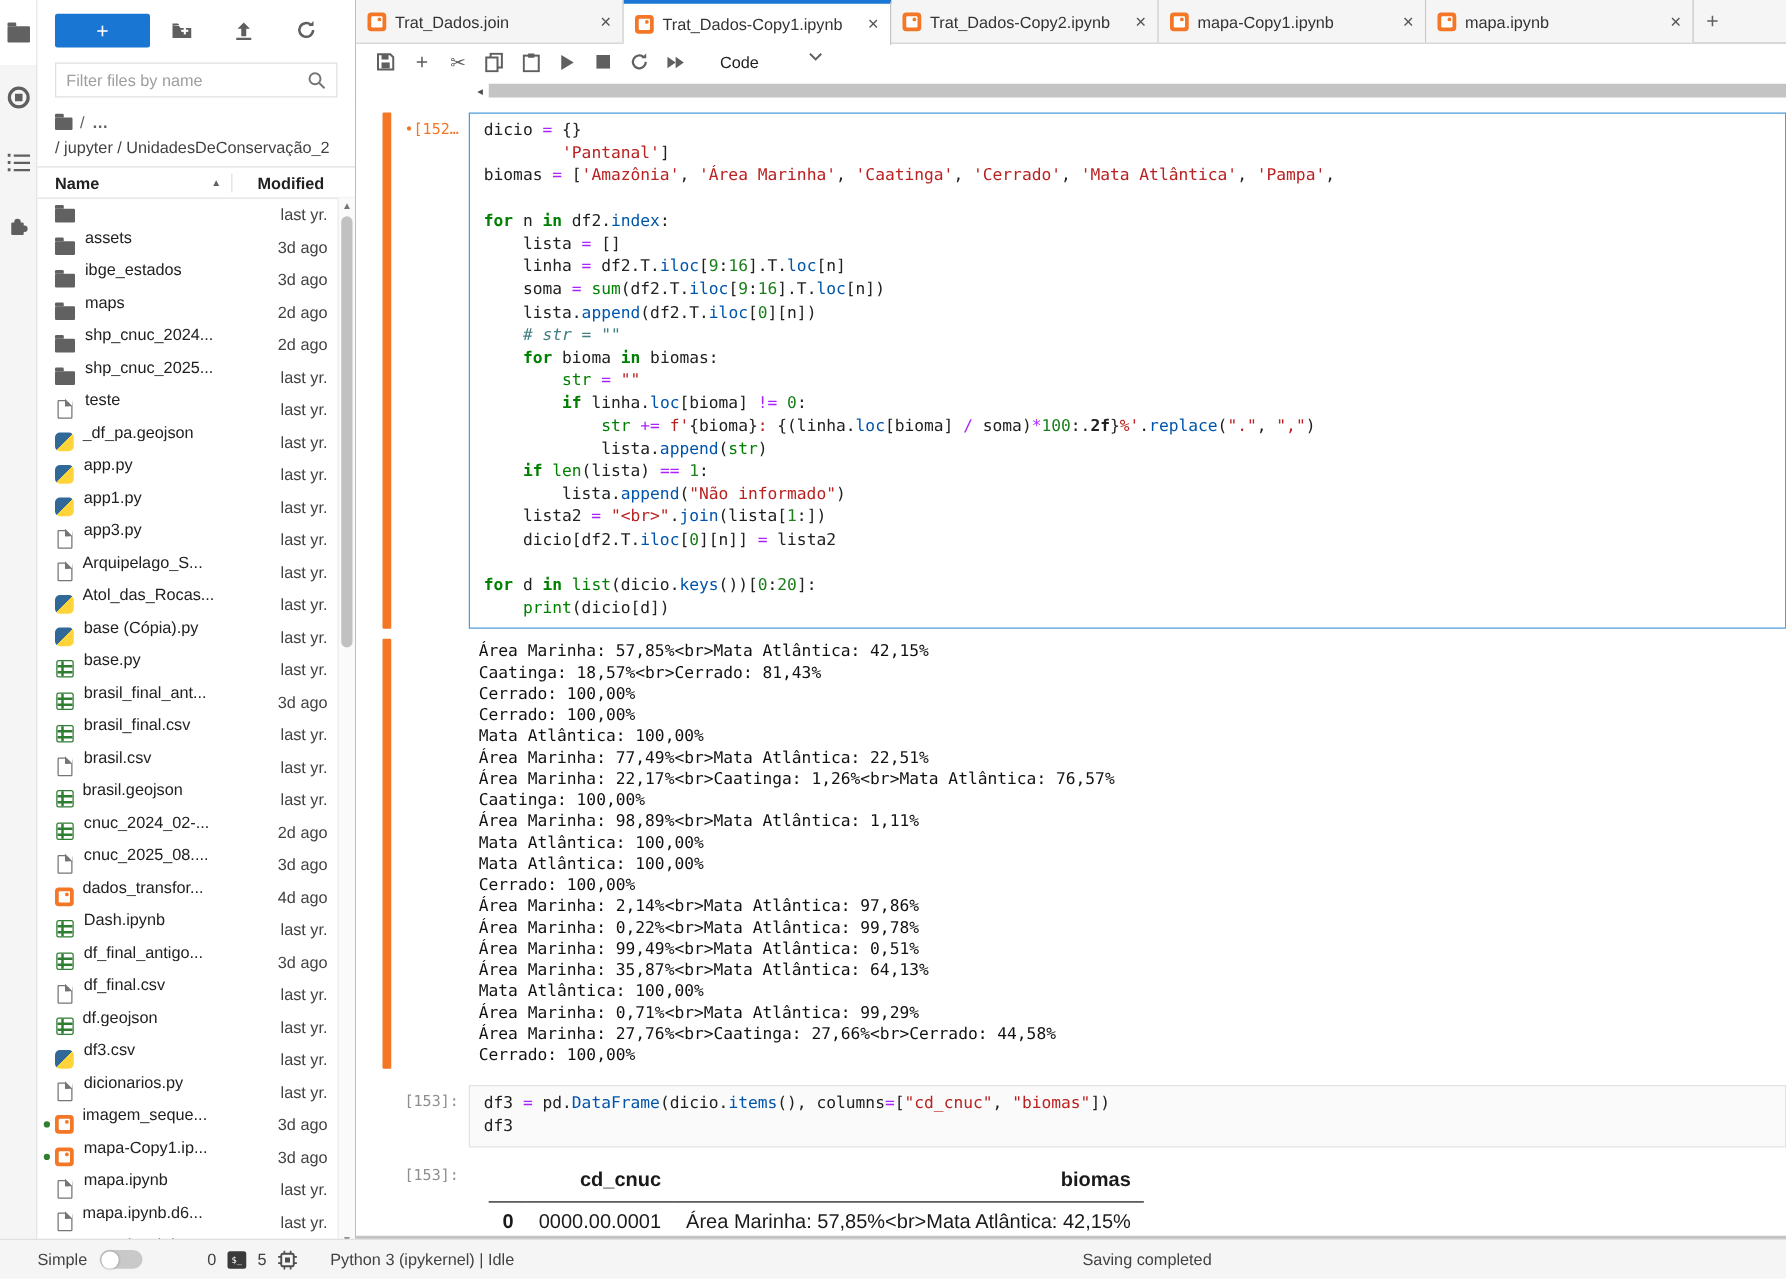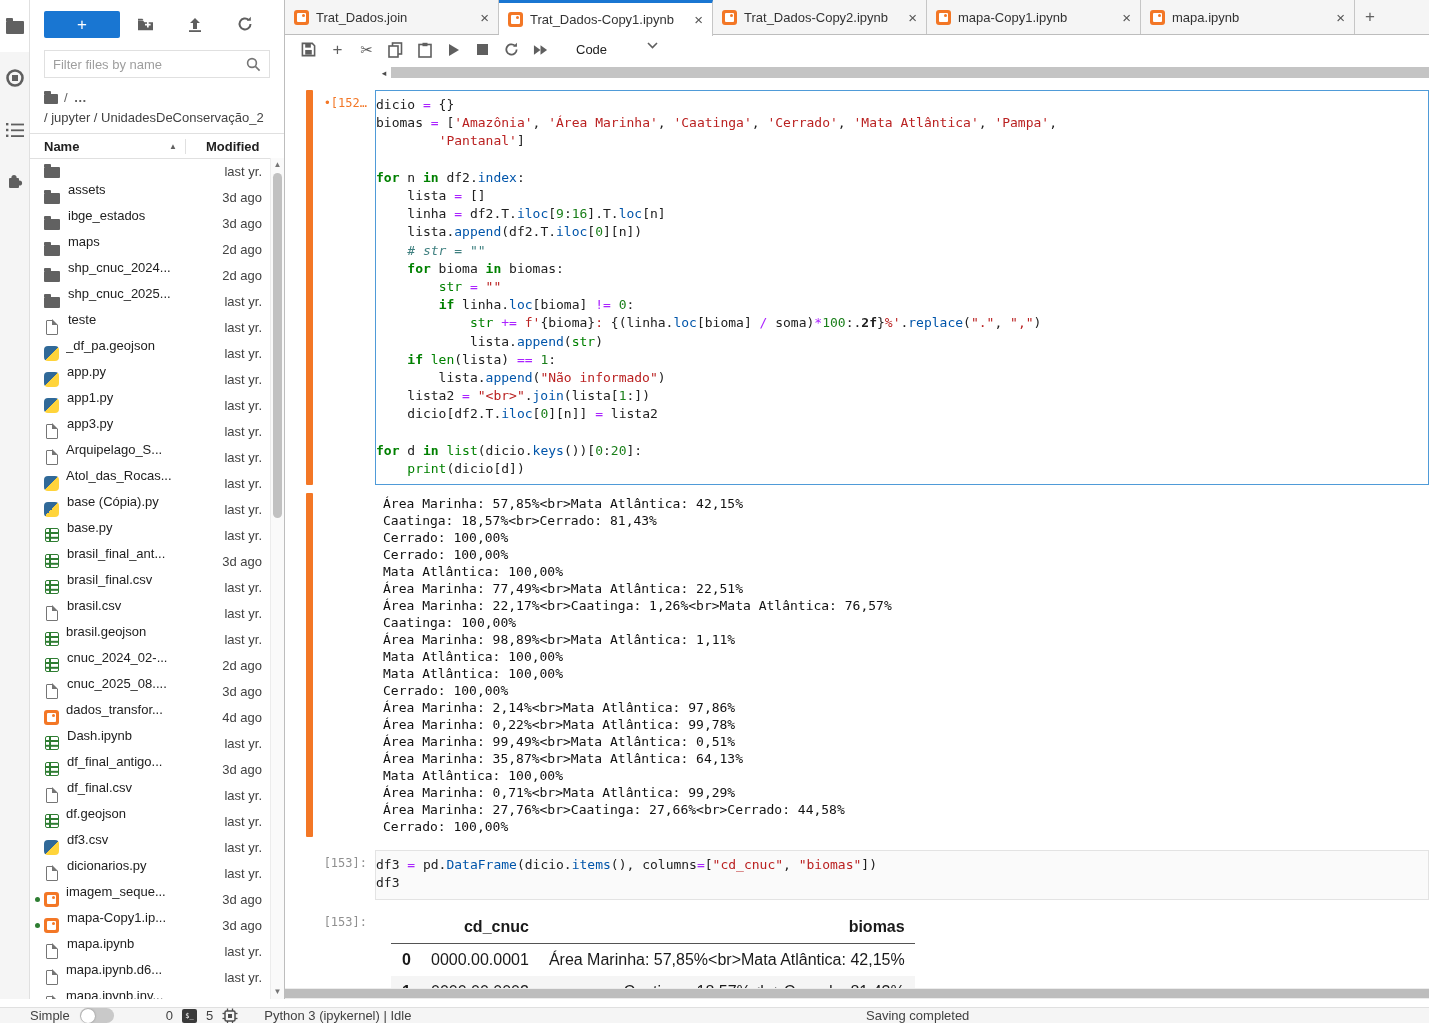--- a/index.html
+++ b/index.html
@@ -71,21 +71,21 @@
 
   
   #nb-content { position:absolute; top:80px; left:0; right:0; bottom:11px; overflow:hidden; padding-top:10px; background:#fff; }
   .cellrow { display:flex; }
   .gutter { width:90px; flex:none; position:relative; }
   .collapser { position:absolute; left:21px; top:0; bottom:0; width:7px; background:#f37726; border-radius:1px; cursor:pointer; }
   .collapser.idle { background:transparent; }
   .prompt { position:absolute; top:6px; right:8px; font-family:"DejaVu Sans Mono",monospace; font-size:12px; white-space:nowrap; }
   .prompt.exec { color:#f37726; }
   .prompt.gray { color:#8f8f8f; }
-  .editor { flex:1; border:1px solid #4f9bd8; background:#fff; padding:5px 0 6px; }
+  .editor { flex:1; border:1px solid #4f9bd8; background:#fff; padding:5px 11px 6px; }
   .editor.idle { border:1px solid #e3e3e3; background:#fafafa; }
   .cl { font-family:"DejaVu Sans Mono",monospace; font-size:13px; line-height:18.2px; white-space:pre; }
   .outtext { flex:1; padding:2px 8px; }
   .ol { font-family:"DejaVu Sans Mono",monospace; font-size:13px; line-height:17px; white-space:pre; color:#111; }
   #out1.cellrow { margin-top:8px; }
   #cell2.cellrow { margin-top:13px; }
   #out2.cellrow { margin-top:9px; }
 
   
   .cm-keyword { color:#008000; font-weight:bold; }
@@ -102,21 +102,21 @@
   #df-table th, #df-table td { text-align:right; padding:7px 10px; vertical-align:middle; }
   #df-table thead th { font-weight:bold; border-bottom:1px solid #545454; }
   #df-table tbody tr:nth-child(even) { background:#f5f5f5; }
   #df-table .idx { font-weight:bold; }
   #df-table .c-idx { min-width:30px; } #df-table .c-cnuc { min-width:105px; } #df-table .c-bio { min-width:320px; }
 
   #nb-bottom-scrollbar { position:absolute; left:0; right:0; bottom:0; height:11px; background:#ececec; }
   #nb-bottom-scrollbar .thumb { position:absolute; inset:1px 0; background:#bdbdbd; cursor:pointer; }
 
   
-  #status-bar { position:absolute; left:0; right:0; bottom:0; height:16px; background:#f5f5f5; border-top:1px solid #e0e0e0; display:flex; align-items:center; padding-left:30px; color:#424242; }
+  #status-bar { position:absolute; left:0; right:0; bottom:0; height:32px; background:#f5f5f5; border-top:1px solid #e0e0e0; display:flex; align-items:center; padding-left:30px; color:#424242; }
   #simple-toggle { width:34px; height:15px; border-radius:8px; background:#c9c9c9; margin-left:10px; position:relative; cursor:pointer; }
   #simple-toggle .knob { position:absolute; left:1px; top:0.5px; width:14px; height:14px; border-radius:50%; background:#fff; box-shadow:0 0 2px rgba(0,0,0,.4); }
   .sb-gap { width:26px; } .sb-sm-gap { width:9px; }
   #term-icon { width:15px; height:14px; background:#3a3a3a; border-radius:2px; color:#fff; font-family:"DejaVu Sans Mono",monospace; font-size:7px; line-height:14px; text-align:center; }
   #saving-msg { position:absolute; left:866px; }
   svg { display:block; }
 </style>
 </head>
 <body>
 
@@ -460,26 +460,27 @@
 
   <div id="nb-content">
 
     <div class="cellrow" id="cell1">
       <div class="gutter">
         <span class="collapser"></span>
         <span class="prompt exec">•[152…</span>
       </div>
       <div class="editor" id="code1">
           <div class="cl">dicio <span class="cm-operator">=</span> {}</div>
+          <div class="cl">        <span class="cm-string">'Pantanal'</span>]</div>
           <div class="cl">biomas <span class="cm-operator">=</span> [<span class="cm-string">'Amazônia'</span>, <span class="cm-string">'Área Marinha'</span>, <span class="cm-string">'Caatinga'</span>, <span class="cm-string">'Cerrado'</span>, <span class="cm-string">'Mata Atlântica'</span>, <span class="cm-string">'Pampa'</span>,</div>
-          <div class="cl">        <span class="cm-string">'Pantanal'</span>]</div>
           <div class="cl">&nbsp;</div>
           <div class="cl"><span class="cm-keyword">for</span> n <span class="cm-keyword">in</span> df2.<span class="cm-property">index</span>:</div>
           <div class="cl">    lista <span class="cm-operator">=</span> []</div>
           <div class="cl">    linha <span class="cm-operator">=</span> df2.T.<span class="cm-property">iloc</span>[<span class="cm-number">9</span>:<span class="cm-number">16</span>].T.<span class="cm-property">loc</span>[n]</div>
+          <div class="cl">    soma <span class="cm-operator">=</span> <span class="cm-builtin">sum</span>(df2.T.<span class="cm-property">iloc</span>[<span class="cm-number">9</span>:<span class="cm-number">16</span>].T.<span class="cm-property">loc</span>[n])</div>
           <div class="cl">    lista.<span class="cm-property">append</span>(df2.T.<span class="cm-property">iloc</span>[<span class="cm-number">0</span>][n])</div>
           <div class="cl">    <span class="cm-comment"># str = ""</span></div>
           <div class="cl">    <span class="cm-keyword">for</span> bioma <span class="cm-keyword">in</span> biomas:</div>
           <div class="cl">        <span class="cm-builtin">str</span> <span class="cm-operator">=</span> <span class="cm-string">""</span></div>
           <div class="cl">        <span class="cm-keyword">if</span> linha.<span class="cm-property">loc</span>[bioma] <span class="cm-operator">!=</span> <span class="cm-number">0</span>:</div>
           <div class="cl">            <span class="cm-builtin">str</span> <span class="cm-operator">+=</span> <span class="cm-string">f</span><span class="cm-string">'</span>{bioma}<span class="cm-string">: </span>{(linha.<span class="cm-property">loc</span>[bioma] <span class="cm-operator">/</span> soma)<span class="cm-operator">*</span><span class="cm-number">100</span>:.<span class="cm-fmt">2f</span>}<span class="cm-string">%'</span>.<span class="cm-property">replace</span>(<span class="cm-string">"."</span>, <span class="cm-string">","</span>)</div>
           <div class="cl">            lista.<span class="cm-property">append</span>(<span class="cm-builtin">str</span>)</div>
           <div class="cl">    <span class="cm-keyword">if</span> <span class="cm-builtin">len</span>(lista) <span class="cm-operator">==</span> <span class="cm-number">1</span>:</div>
           <div class="cl">        lista.<span class="cm-property">append</span>(<span class="cm-string">"Não informado"</span>)</div>
           <div class="cl">    lista2 <span class="cm-operator">=</span> <span class="cm-string">"&lt;br&gt;"</span>.<span class="cm-property">join</span>(lista[<span class="cm-number">1</span>:])</div>

